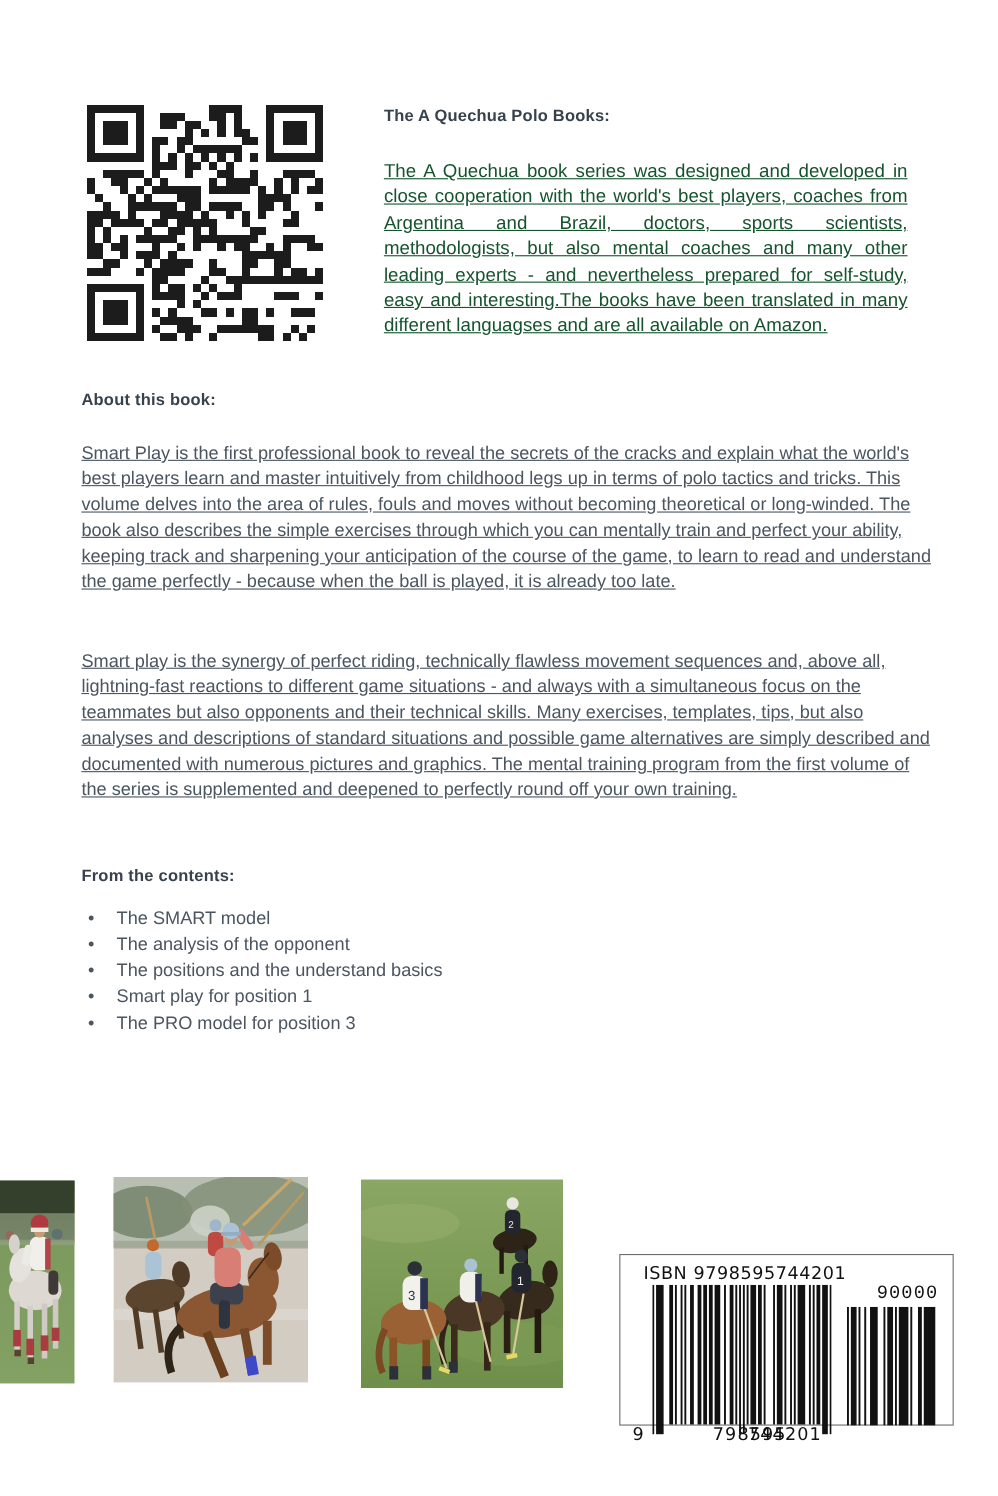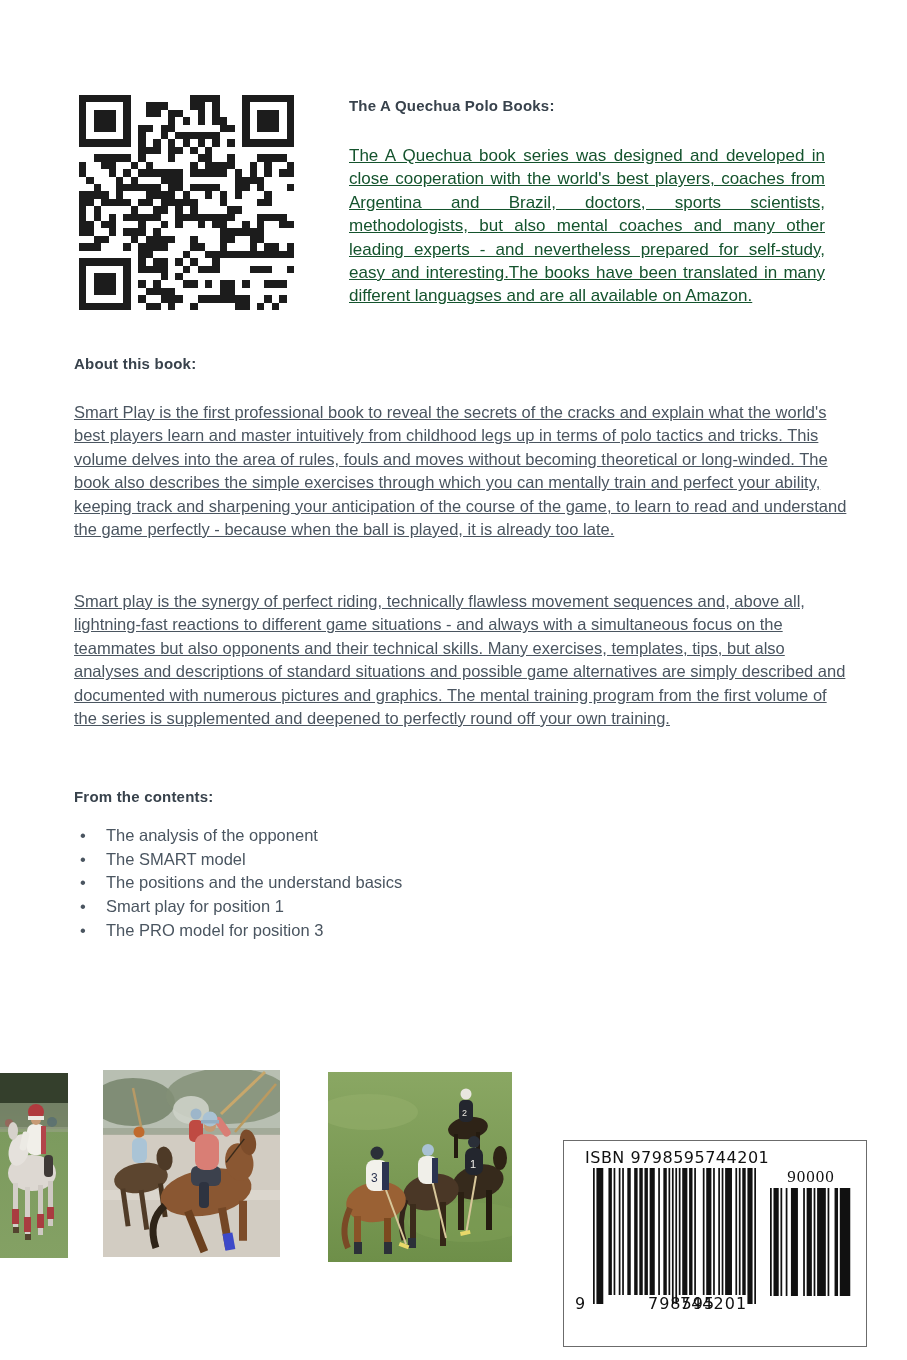--- a/index.html
+++ b/index.html
@@ -25,39 +25,39 @@
   }
   .contents-list li{
     position:relative;padding-left:28px;line-height:23.7px;
   }
   .contents-list li::before{
     content:"•";position:absolute;left:2px;top:0;color:#4a5560;
   }
   .photo{position:absolute;overflow:hidden;}
   .photo svg{display:block;width:100%;height:100%;}
   .barcode-box{
-    position:absolute;left:563px;top:1140px;width:304px;height:207px;background:#ffffff;
+    position:absolute;left:563px;top:1140px;width:304px;height:156px;background:#ffffff;
     border:1px solid #6b6b6b;box-sizing:border-box;
   }
   .isbn-line{
     position:absolute;left:21px;top:7px;font-size:16px;color:#111111;letter-spacing:.5px;
     font-family:"DejaVu Sans",sans-serif;
   }
   .main-bars{position:absolute;left:29px;top:27px;width:163px;height:136px;}
   .ean-digits{
     position:absolute;top:153px;left:0;width:200px;height:18px;color:#111;
     font-family:"DejaVu Sans",sans-serif;font-size:16px;letter-spacing:1px;
   }
   .ean-digits .d1{position:absolute;left:11px;}
   .ean-digits .d2{position:absolute;left:44px;margin-left:40px;}
   .ean-digits .d3{position:absolute;left:116px;}
   .supp{position:absolute;left:205px;top:26px;width:84px;height:132px;}
   .supp-num{
-    display:block;text-align:center;color:#111;font-size:17px;letter-spacing:1px;
-    font-family:Liberation Serif, serif;line-height:20px;
+    display:block;text-align:right;color:#111;font-size:17px;letter-spacing:1px;
+    font-family:Liberation Mono, monospace;line-height:20px;
   }
   .supp-bars{position:absolute;left:1px;top:21px;width:82px;height:108px;}
   svg text{font-family:"Liberation Sans",sans-serif;}
 </style>
 </head>
 <body>
 
 <div class="page">
 
   <div class="qr-box">
@@ -384,22 +384,22 @@
 
   <div class="heading" style="left:349px;top:97px;">The A Quechua Polo Books:</div>
   <div class="series-par">The A Quechua book series was designed and developed in close cooperation with the world's best players, coaches from Argentina and Brazil, doctors, sports scientists, methodologists, but also mental coaches and many other leading experts - and nevertheless prepared for self-study, easy and interesting.The books have been translated in many different languagses and are all available on Amazon.</div>
 
   <div class="heading" style="left:74px;top:355px;">About this book:</div>
   <div class="bodytext" style="left:74px;top:401px;width:775px;">Smart Play is the first professional book to reveal the secrets of the cracks and explain what the world's best players learn and master intuitively from childhood legs up in terms of polo tactics and tricks. This volume delves into the area of rules, fouls and moves without becoming theoretical or long-winded. The book also describes the simple exercises through which you can mentally train and perfect your ability, keeping track and sharpening your anticipation of the course of the game, to learn to read and understand the game perfectly - because when the ball is played, it is already too late.</div>
   <div class="bodytext" style="left:74px;top:590px;width:775px;">Smart play is the synergy of perfect riding, technically flawless movement sequences and, above all, lightning-fast reactions to different game situations - and always with a simultaneous focus on the teammates but also opponents and their technical skills. Many exercises, templates, tips, but also analyses and descriptions of standard situations and possible game alternatives are simply described and documented with numerous pictures and graphics. The mental training program from the first volume of the series is supplemented and deepened to perfectly round off your own training.</div>
 
   <div class="heading" style="left:74px;top:778px;margin-top:10px;">From the contents:</div>
   <ul class="contents-list">
+    <li>The SMART model</li>
     <li>The analysis of the opponent</li>
-    <li>The SMART model</li>
     <li>The positions and the understand basics</li>
     <li>Smart play for position 1</li>
     <li>The PRO model for position 3</li>
   </ul>
 
   <div class="photo" style="left:0;top:1073px;width:68px;height:185px;">
     <svg viewBox="0 0 68 185" preserveAspectRatio="none">
       <defs>
         <linearGradient id="p1g" x1="0" y1="0" x2="0" y2="1">
           <stop offset="0" stop-color="#55683f"></stop>

